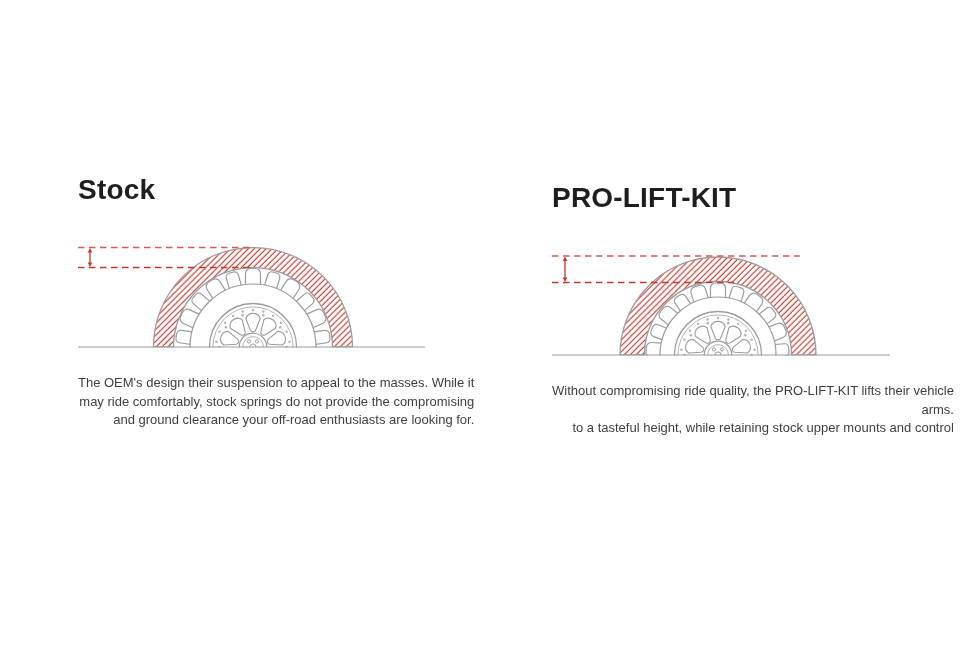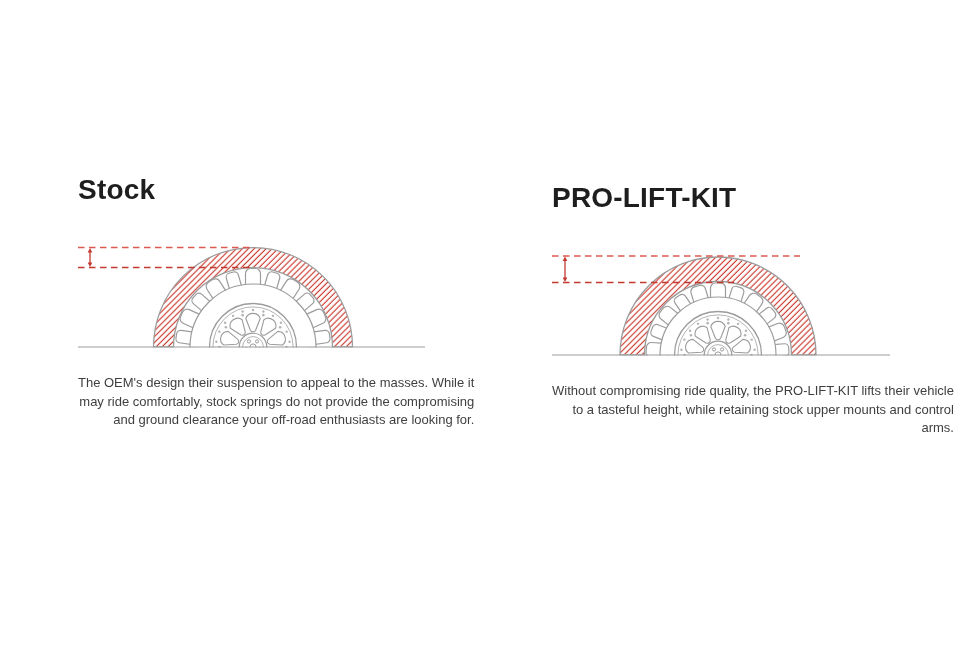--- a/index.html
+++ b/index.html
@@ -240,18 +240,18 @@
         <line x1="0" y1="10" x2="248" y2="10" stroke="#db5950" stroke-width="1.4" stroke-dasharray="6.5 4.5"></line>
         <line x1="0" y1="36.5" x2="182" y2="36.5" stroke="#c2392f" stroke-width="1.4" stroke-dasharray="6.5 4.5"></line>
         <g fill="#c2392f" stroke="#c2392f">
     <line x1="13" y1="12.5" x2="13" y2="34" stroke-width="1.3"></line>
     <path d="M 13 10.5 L 10.7 15 L 15.3 15 Z" stroke="none"></path>
     <path d="M 13 36 L 10.7 31.5 L 15.3 31.5 Z" stroke="none"></path>
   </g>
       </svg>
     <p class="desc">
       <span class="ln">Without compromising ride quality, the PRO-LIFT-KIT lifts their vehicle</span>
+      <span class="ln">arms.</span>
       <span class="ln">to a tasteful height, while retaining stock upper mounts and control</span>
-      <span class="ln">arms.</span>
     </p>
   </section>
 
 </div>
 
 </body></html>

